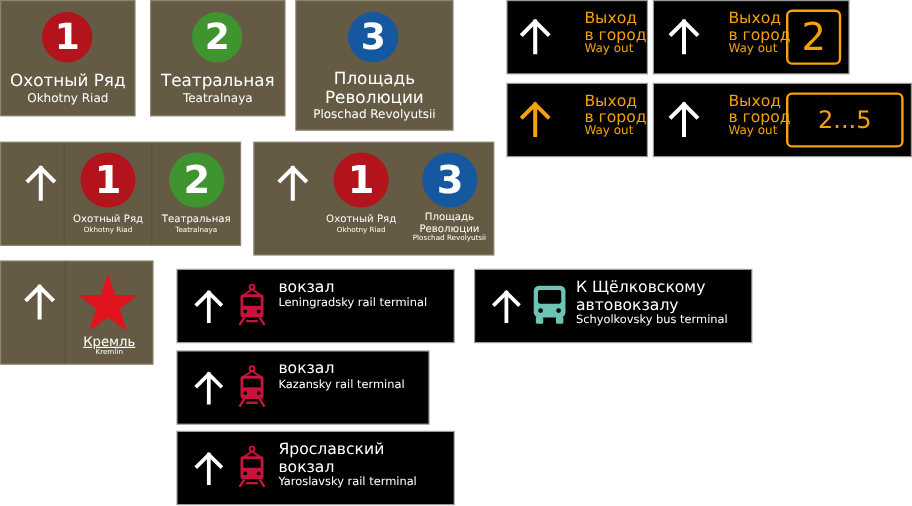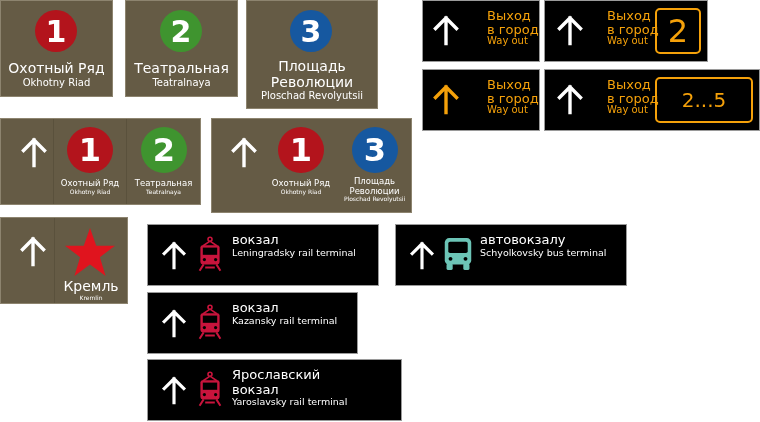--- a/index.html
+++ b/index.html
@@ -190,21 +190,21 @@
 
 <div class="panel" style="left:1px;top:218px;width:126px;height:85px;">
   <svg class="arrow wh" style="left:17px;top:15px;width:30px;height:36px;">
       <use href="#arrow-up"></use>
     </svg>
   <div class="divider" style="left:53px;"></div>
   <svg style="position:absolute;left:63px;top:8px;width:52px;height:52px;color:#e0141e;">
       <use href="#star"></use>
     </svg>
   <div class="stn" style="left:54px;top:61px;">
-    <span class="ru" style="font-size:14px;">Кремль</span>
+    <span class="ru" style="font-size:11px;text-decoration:underline;">Кремль</span>
     <span class="en" style="font-size:6px;">Kremlin</span>
   </div>
 </div>
 
 <div class="black" style="left:148px;top:225px;width:230px;height:60px;">
   <svg class="arrow wh" style="left:12px;top:12px;width:28px;height:36px;">
       <use href="#arrow-up"></use>
     </svg>
   <svg style="position:absolute;left:50px;top:9px;width:24px;height:40px;color:#c8143c;">
       <use href="#train"></use>
@@ -221,21 +221,21 @@
     </svg>
   <svg style="position:absolute;left:50px;top:9px;width:24px;height:40px;color:#c8143c;">
       <use href="#train"></use>
     </svg>
   <div class="tr-txt" style="left:84px;top:8px;">
     <span class="sub" style="font-size:13px;">вокзал</span>
     <span class="sub" style="font-size:9.5px;">Kazansky rail terminal</span>
   </div>
 </div>
 
-<div class="black" style="left:148px;top:360px;width:230px;height:60px;padding-left:23px;">
+<div class="black" style="left:148px;top:360px;width:230px;height:60px;">
   <svg class="arrow wh" style="left:12px;top:12px;width:28px;height:36px;">
       <use href="#arrow-up"></use>
     </svg>
   <svg style="position:absolute;left:50px;top:9px;width:24px;height:40px;color:#c8143c;">
       <use href="#train"></use>
     </svg>
   <div class="tr-txt" style="left:84px;top:8px;">
     <span class="sub" style="font-size:13px;">Ярославский</span>
     <span class="sub" style="font-size:13px;">вокзал</span>
     <span class="sub" style="font-size:9.5px;">Yaroslavsky rail terminal</span>
@@ -243,16 +243,17 @@
 </div>
 
 <div class="black" style="left:396px;top:225px;width:230px;height:60px;">
   <svg class="arrow wh" style="left:12px;top:12px;width:28px;height:36px;">
       <use href="#arrow-up"></use>
     </svg>
   <svg style="position:absolute;left:47px;top:11px;width:30px;height:36px;color:#6cc4b6;">
       <use href="#bus"></use>
     </svg>
   <div class="tr-txt" style="left:84px;top:8px;">
+    <span class="sub" style="font-size:13px;">К Щёлковскому</span>
     <span class="sub" style="font-size:13px;">автовокзалу</span>
     <span class="sub" style="font-size:9.5px;">Schyolkovsky bus terminal</span>
   </div>
 </div>
 
 </body></html>

